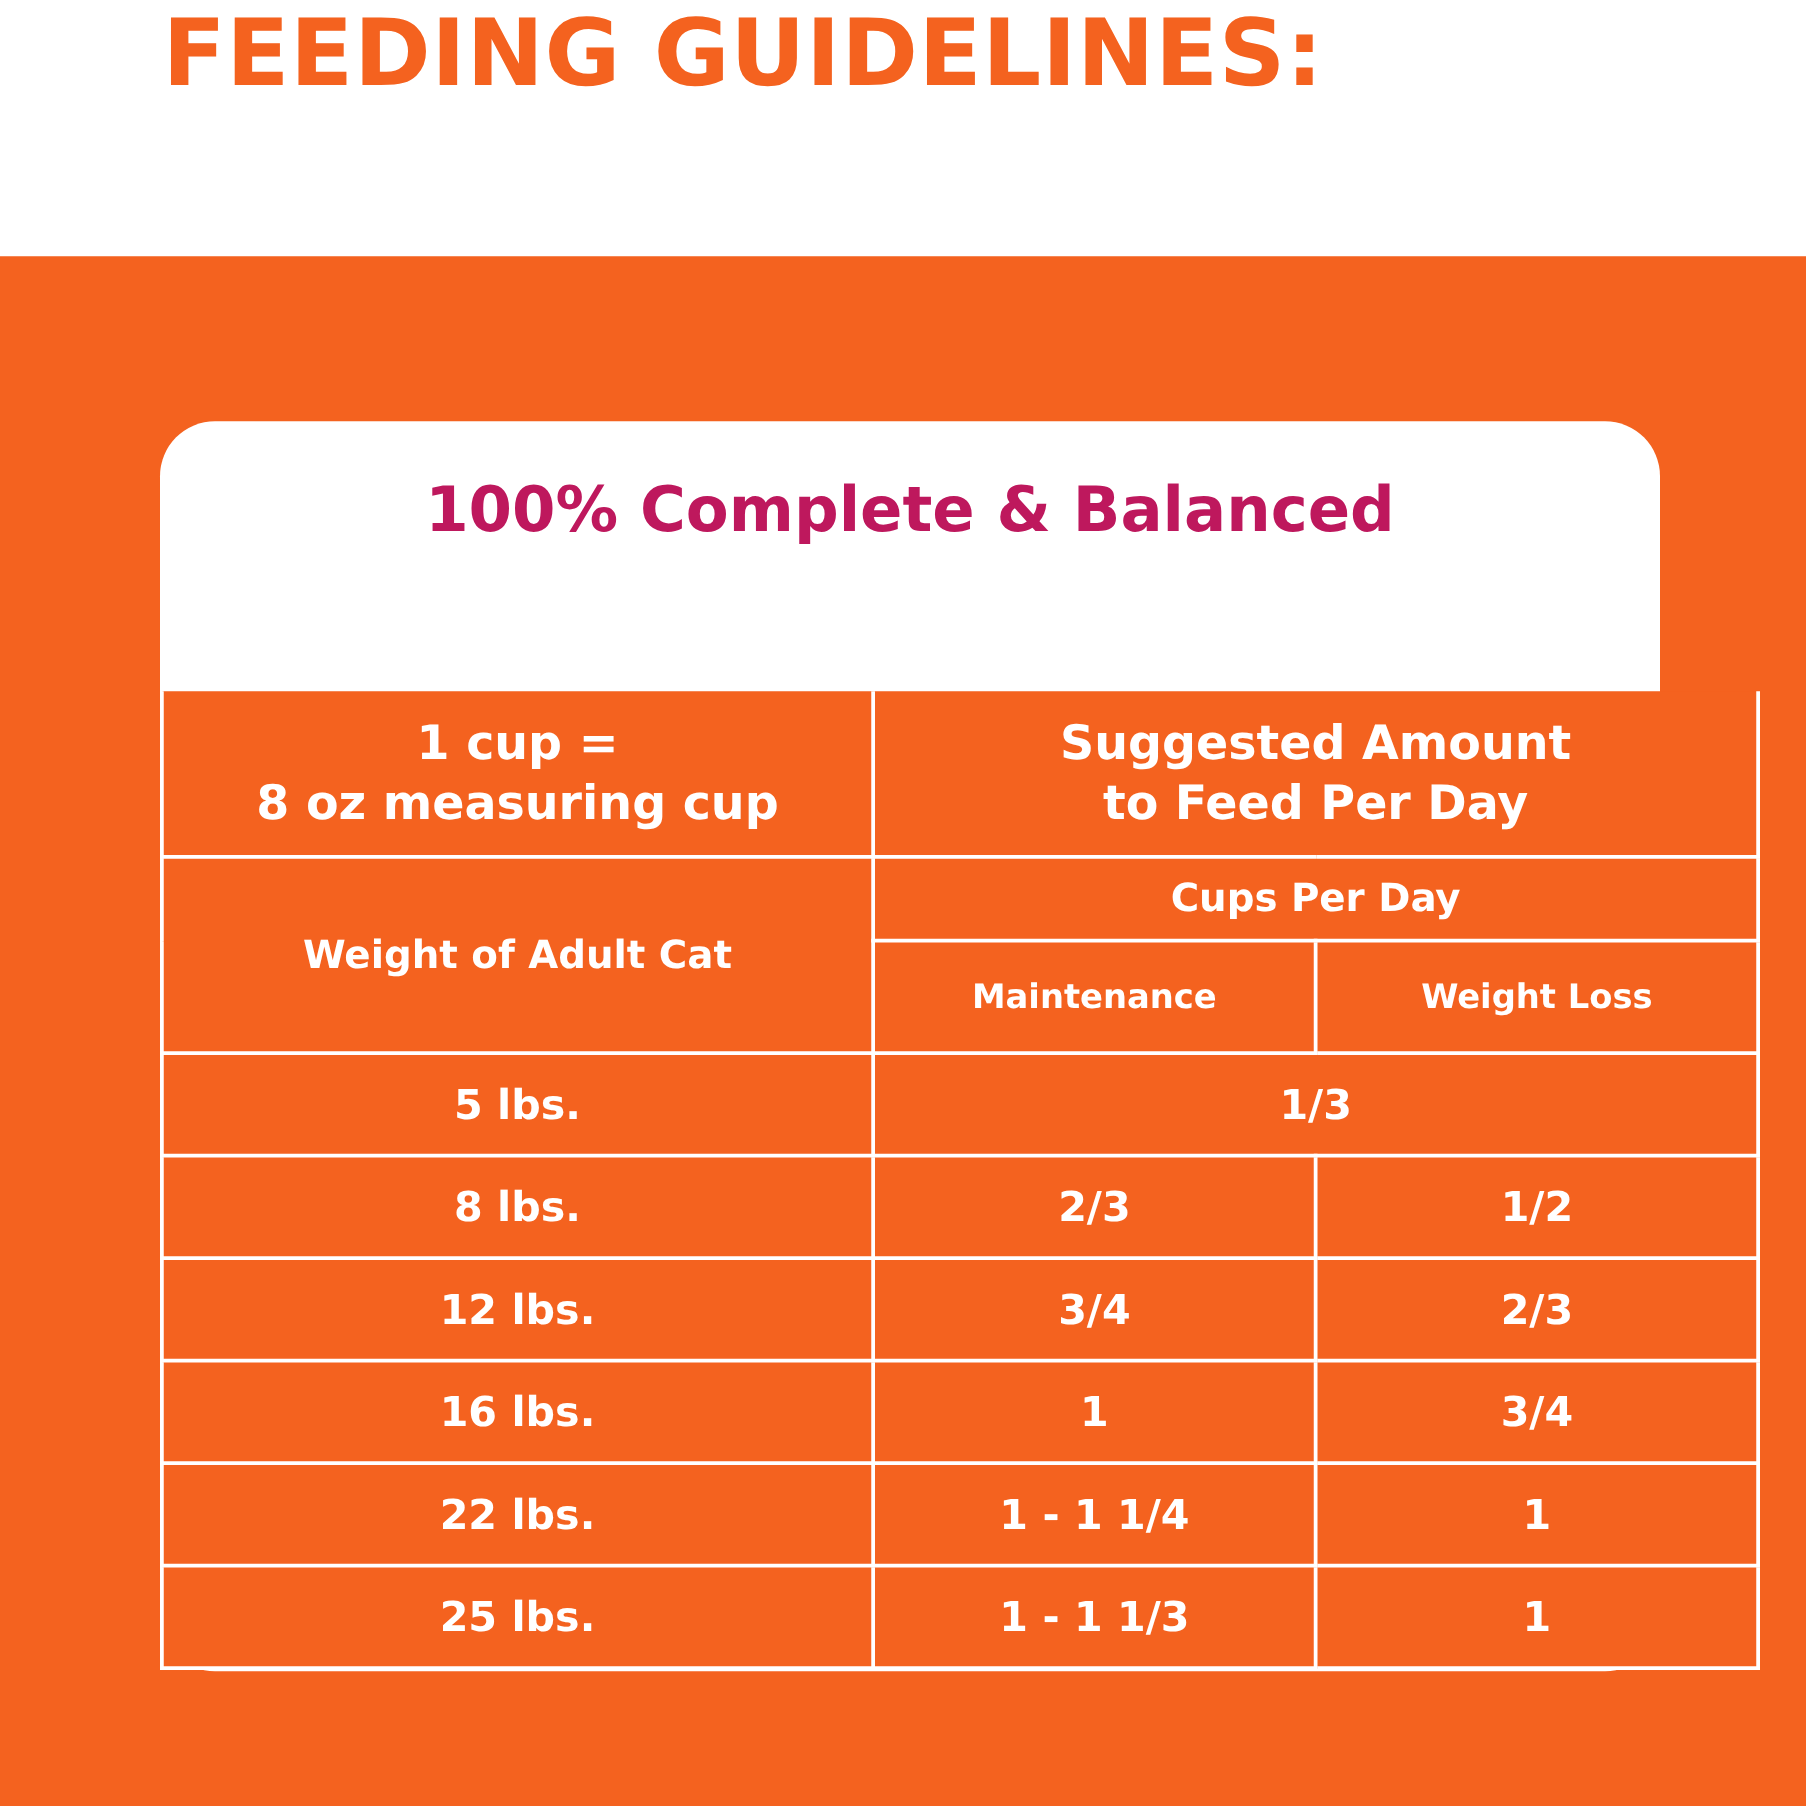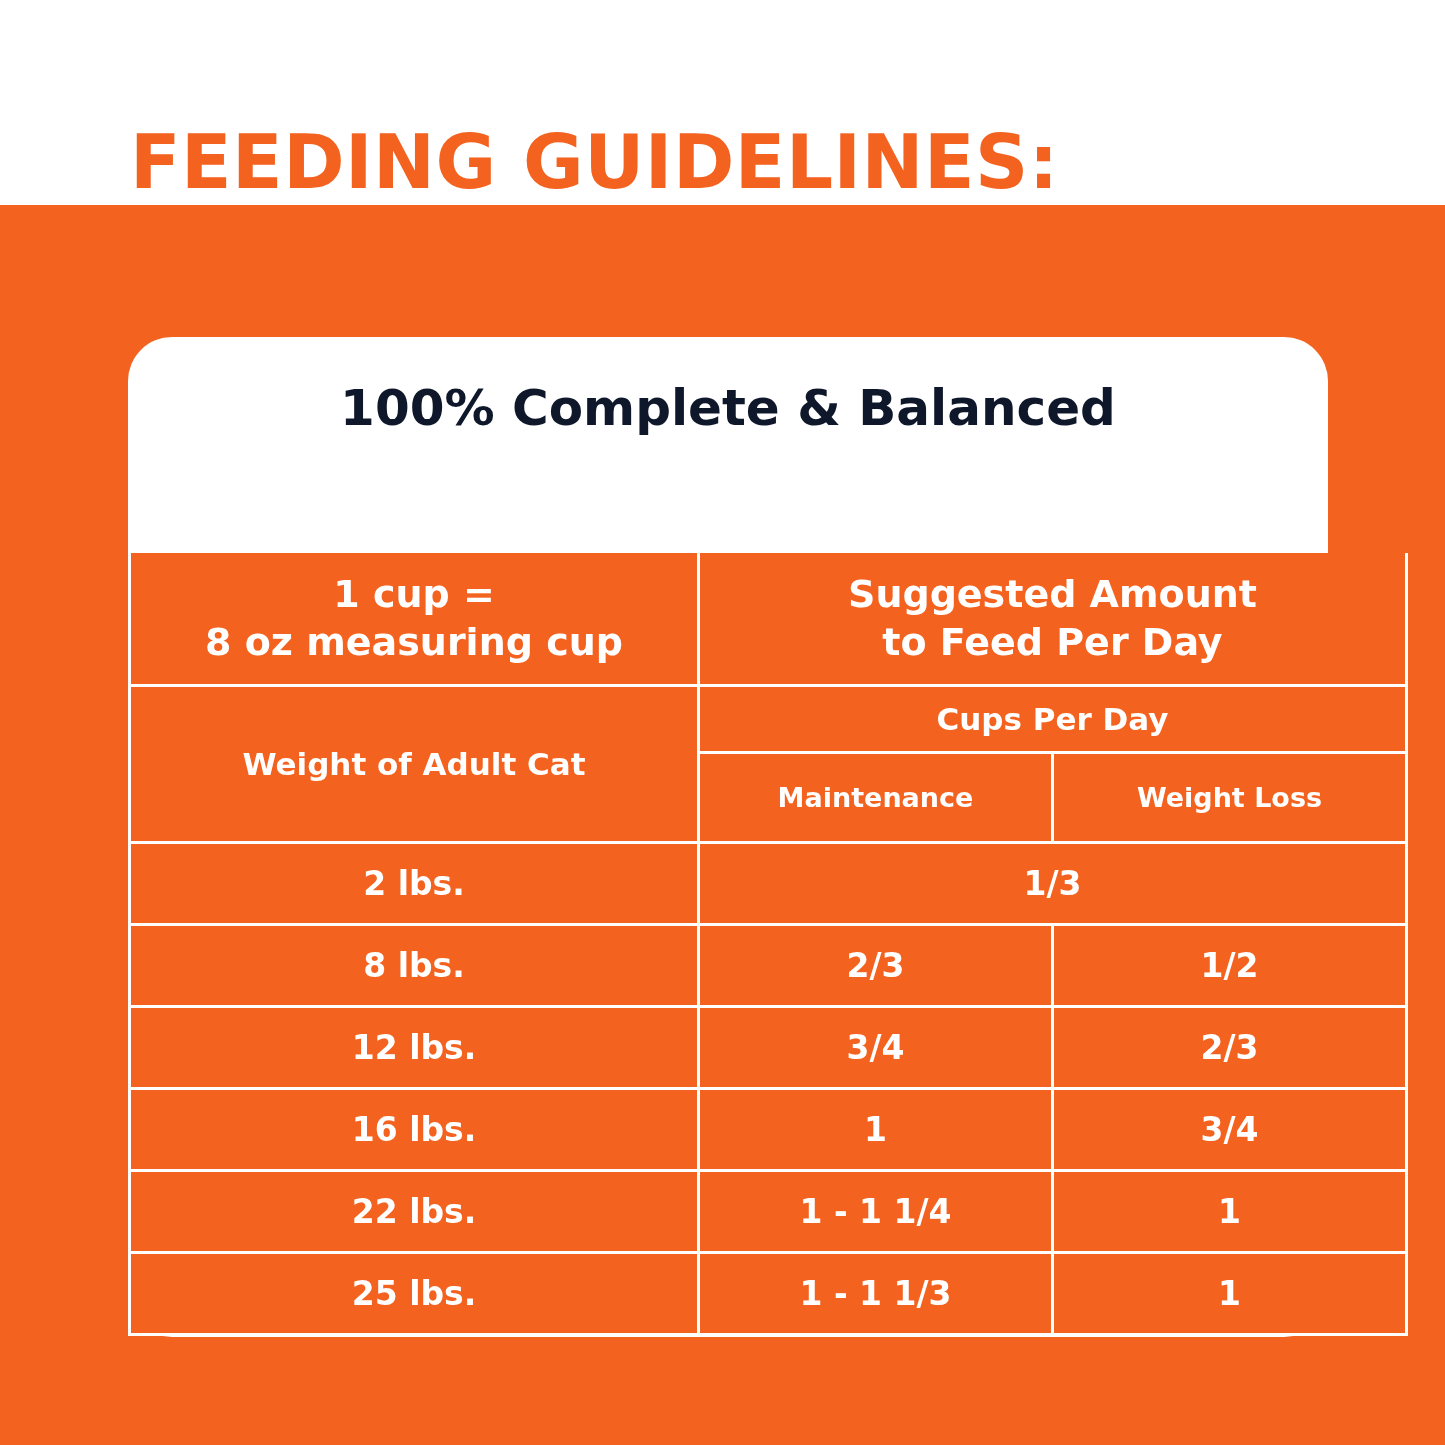--- a/index.html
+++ b/index.html
@@ -21,21 +21,21 @@
   }
   
   .header-band {
     position: absolute;
     left: 0;
     top: 0;
     width: 1294px;
     height: 205px;
     background: #ffffff;
     display: flex;
-    align-items: flex-end;
+    align-items: flex-start;
   }
   .header-title {
     margin-left: 130px;
     color: #F4621F;
     font-size: 74px;
     font-weight: bold;
     letter-spacing: 0.5px;
     font-family: "DejaVu Sans", sans-serif;
   }
   
@@ -54,21 +54,21 @@
     top: 132px;
     width: 1200px;
     height: 1000px;
     background: #ffffff;
     border-radius: 44px;
     box-sizing: border-box;
   }
   .card-heading {
     padding-top: 38px;
     text-align: center;
-    color: #0f172a;
+    color: #be185d;
     font-size: 50px;
     font-weight: bold;
     line-height: 1.35;
   }
   
   .table {
     position: absolute;
     left: 0px;
     top: 216px;
     width: 1280px;
@@ -142,21 +142,21 @@
           <tr>
             <td class="cell-subhead w-left" rowspan="2">Weight of Adult Cat</td>
             <td class="cell-subhead" colspan="2">Cups Per Day</td>
           </tr>
           <tr>
             <td class="cell-subhead-small w-mid">Maintenance</td>
             <td class="cell-subhead-small w-right">Weight Loss</td>
           </tr>
 
           <tr>
-            <td class="cell-data w-left">2 lbs.</td>
+            <td class="cell-data w-left">5 lbs.</td>
             <td class="cell-data" colspan="2">1/3</td>
           </tr>
           <tr>
             <td class="cell-data w-left">8 lbs.</td>
             <td class="cell-data w-mid">2/3</td>
             <td class="cell-data w-right">1/2</td>
           </tr>
           <tr>
             <td class="cell-data w-left">12 lbs.</td>
             <td class="cell-data w-mid">3/4</td>

